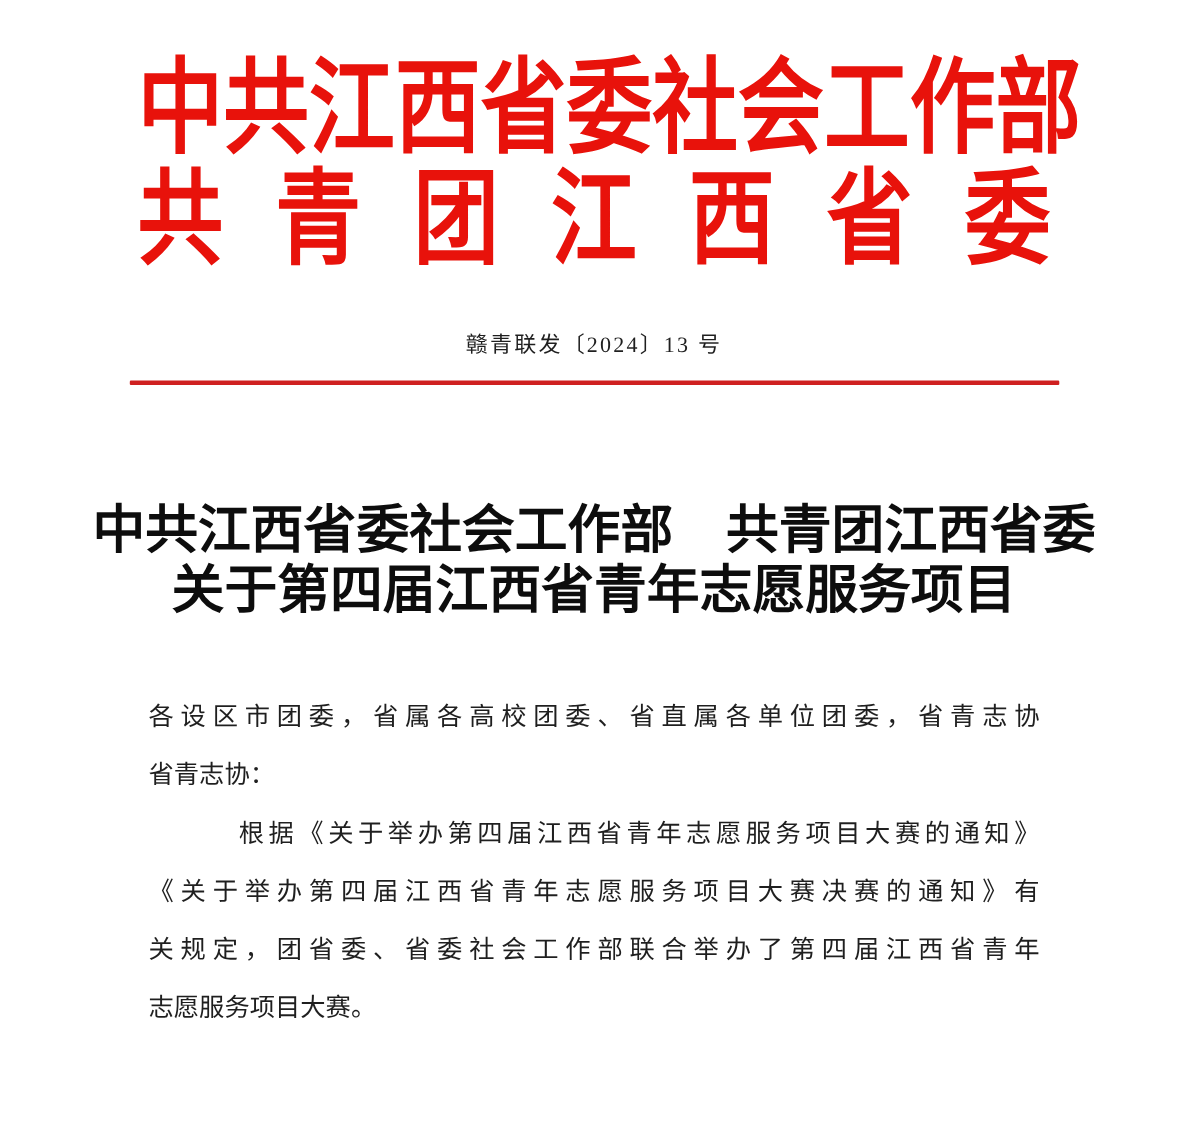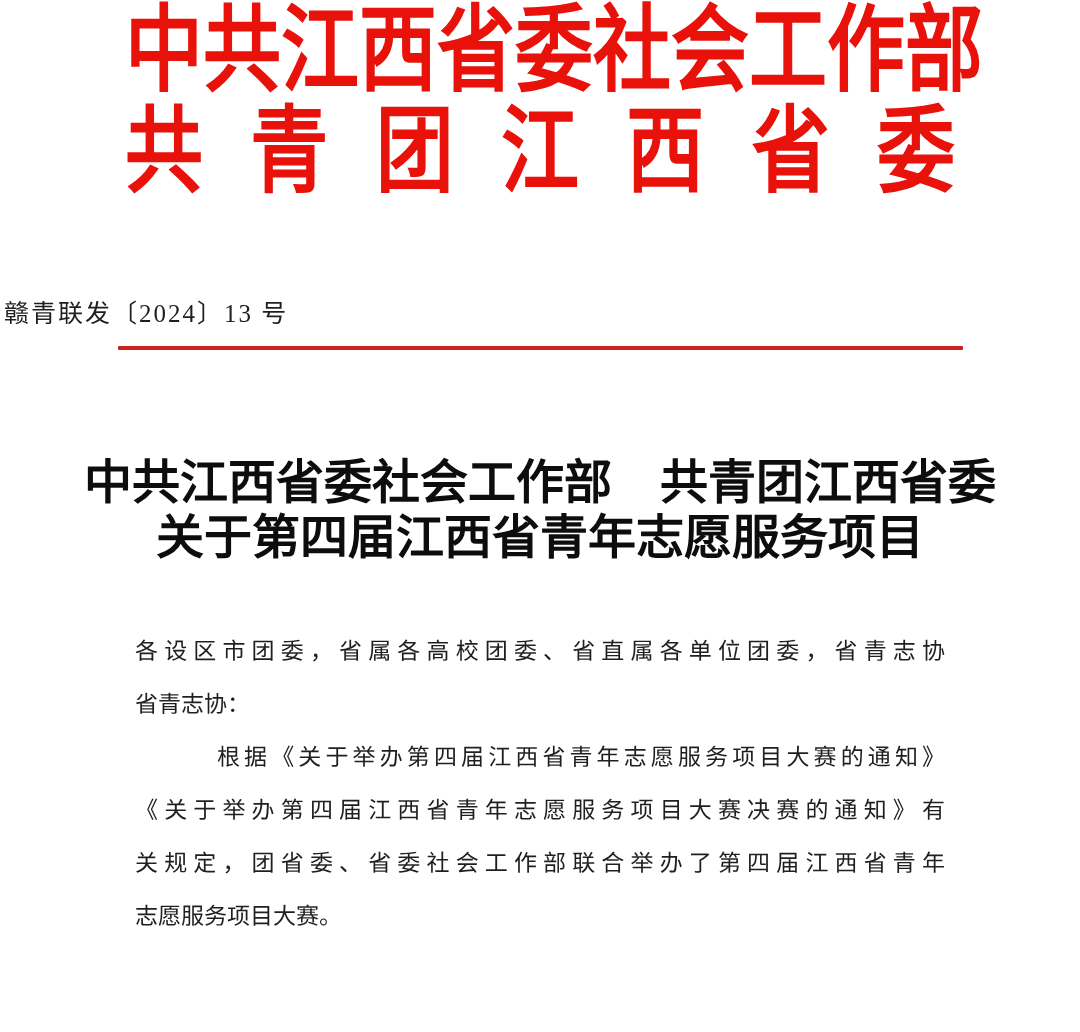--- a/index.html
+++ b/index.html
@@ -14,20 +14,21 @@
   html, body { background: #ffffff; }
   body { font-family: "Liberation Serif", "DejaVu Serif", serif; }
 
   .page {
     position: relative;
     width: 1072px;
     height: 1032px;
     margin: 0 auto;
     background: var(--page-bg);
     overflow: hidden;
+    padding-top: 48px;
   }
 
   
   .letterhead {
     width: 830px;
     margin: 0 auto;
   }
   .lh-line {
     display: block;
     width: 830px;
@@ -39,25 +40,25 @@
     text-align: justify;
     text-align-last: justify;
     transform: scaleY(1.22);
     transform-origin: 50% 50%;
     white-space: nowrap;
     overflow: visible;
   }
 
   
   .doc-number {
-    margin-top: 92px;
+    margin-top: 44px;
     height: 40px;
     line-height: 40px;
-    text-align: left;
-    font-size: 25px;
+    text-align: center;
+    font-size: 20px;
     color: var(--body-black);
     letter-spacing: 2px;
   }
 
   
   .red-divider {
     width: 845px;
     height: 4px;
     margin: 12px auto 0 auto;
     background: var(--divider-red);

